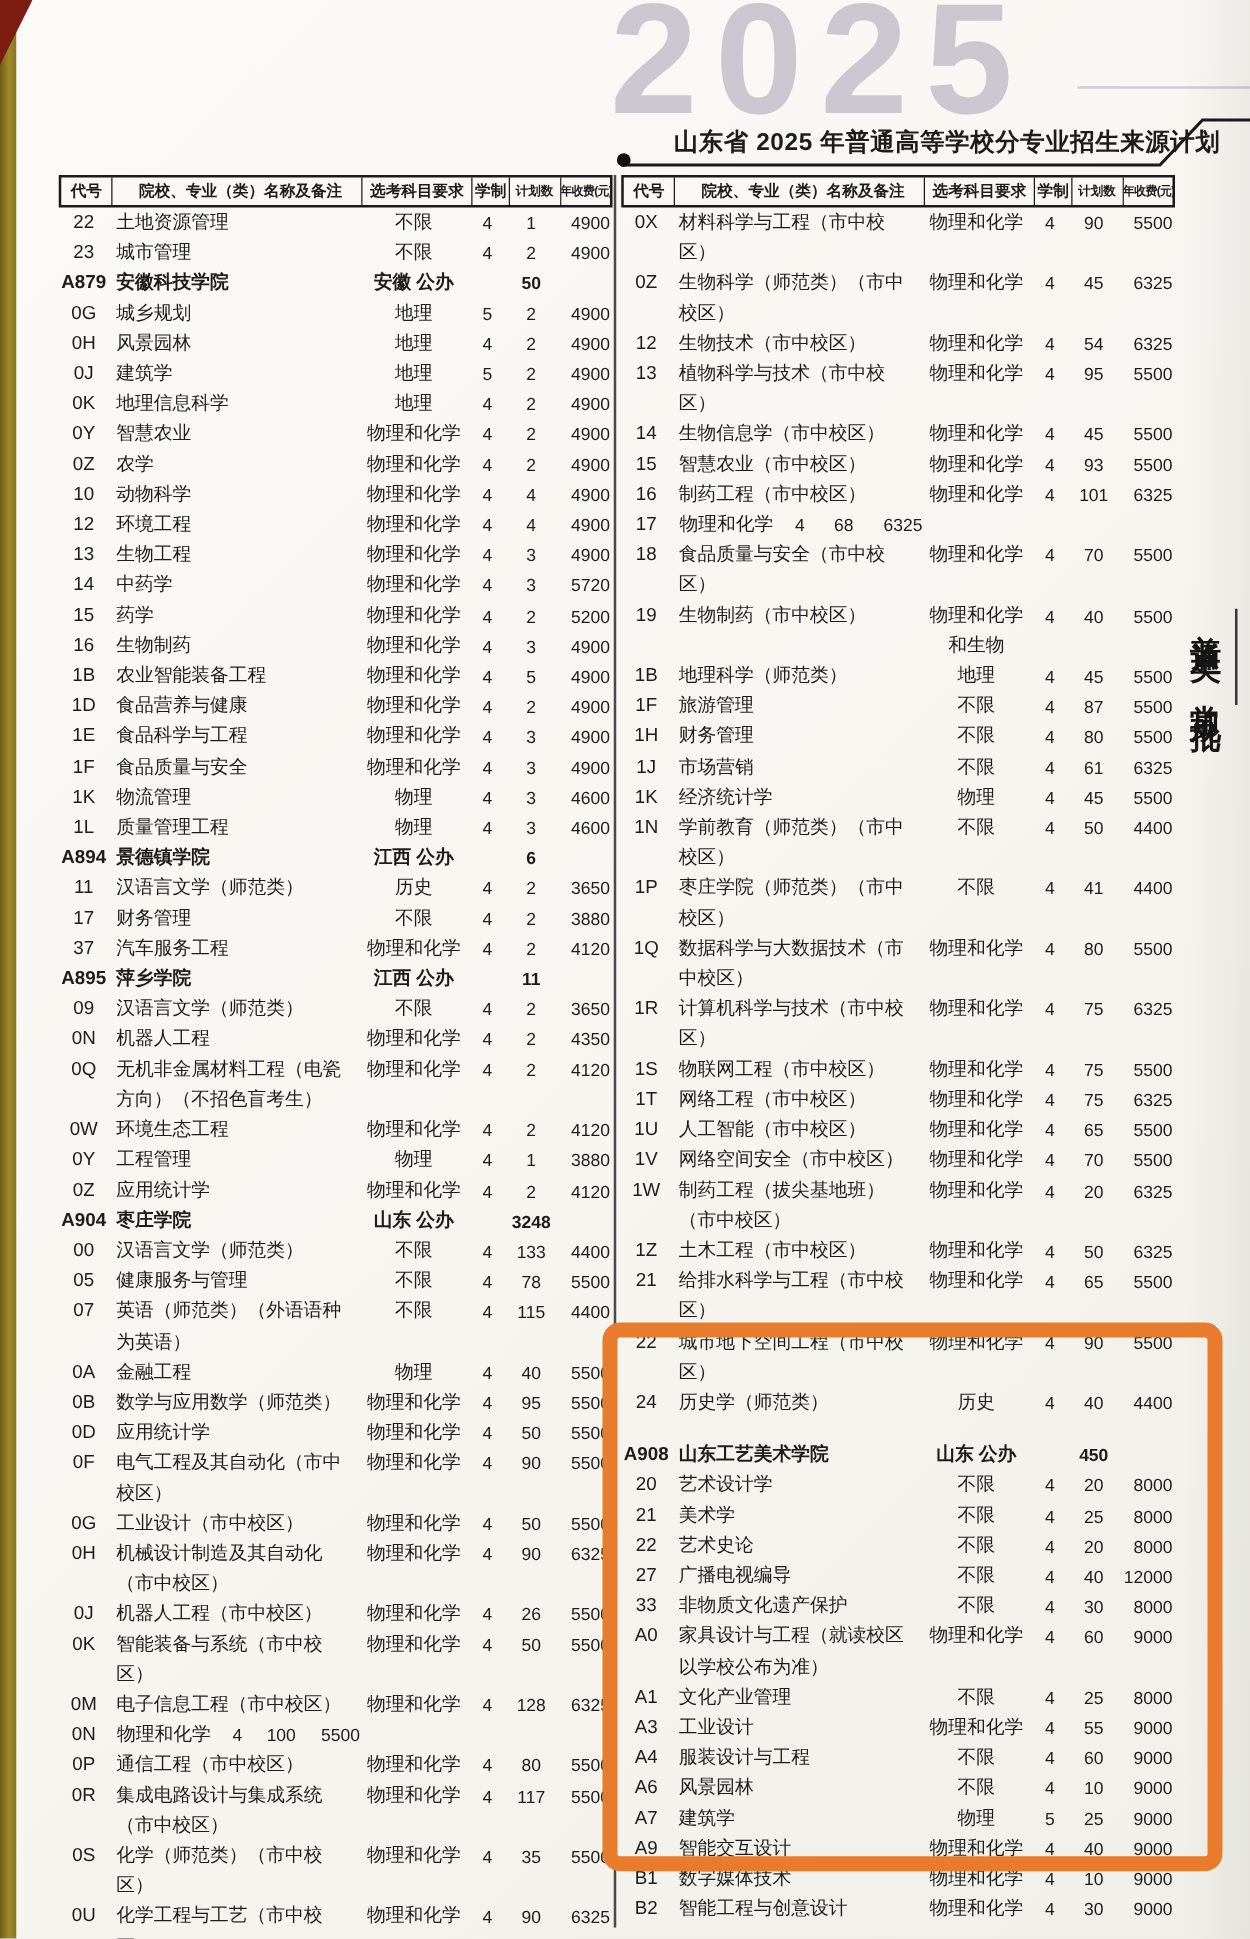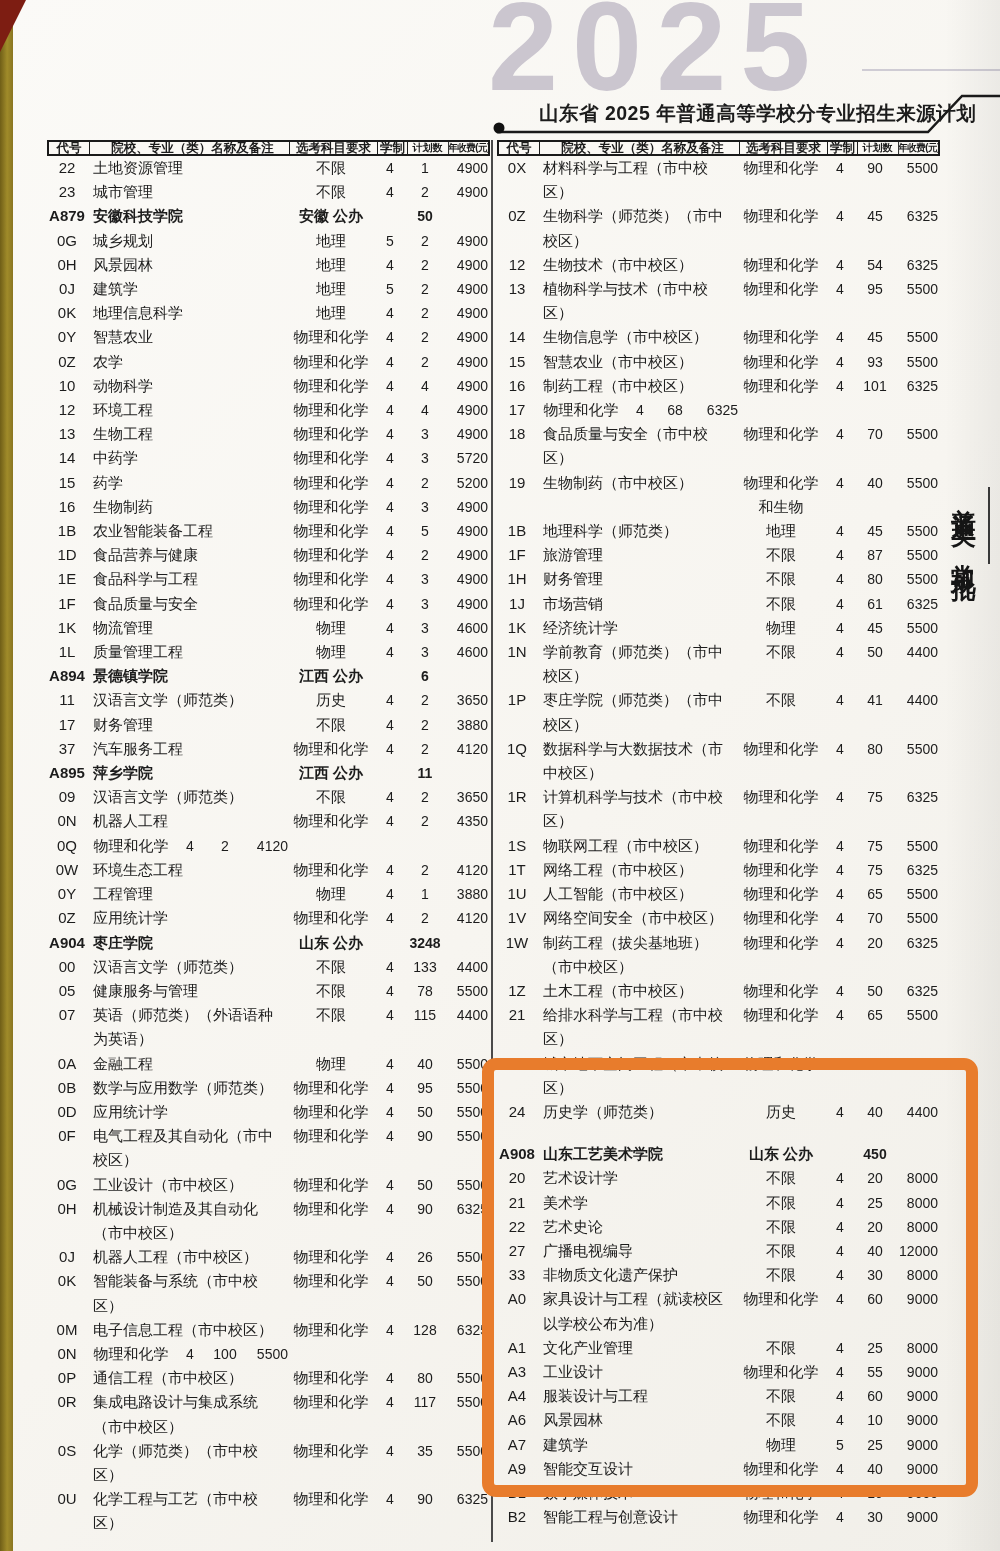--- a/index.html
+++ b/index.html
@@ -17,21 +17,21 @@
          letter-spacing:14px;color:#c9c4ce;opacity:.95;z-index:1;white-space:nowrap;}
   
   .title{position:absolute;left:539px;top:100px;font-size:19.5px;font-weight:700;
          letter-spacing:.5px;z-index:3;white-space:nowrap;}
   .title-line{position:absolute;left:0;top:0;z-index:3;}
   .crease-line{position:absolute;left:862px;top:69px;width:138px;height:2px;background:#cfccd4;z-index:2;}
   
   .table{position:absolute;top:140px;width:443px;z-index:2;font-size:15px;}
   #left-table{left:47px;} #right-table{left:497px;}
   .row{display:flex;align-items:flex-start;}
-  .header-row{box-sizing:border-box;height:16px;border:2px solid #1a1a1a;align-items:stretch;background:#faf8f4;}
+  .header-row{box-sizing:border-box;height:26px;border:2px solid #1a1a1a;align-items:stretch;background:#faf8f4;}
   .cell{flex:0 0 auto;box-sizing:border-box;}
   .h{display:flex;align-items:center;justify-content:center;font-size:12.5px;font-weight:700;
      border-left:1.5px solid #1a1a1a;white-space:nowrap;overflow:hidden;}
   .h:first-child{border-left:none;}
   .h.c-fee{font-size:10px;letter-spacing:-.5px;transform:scaleX(.95);}
   .h.c-plan{font-size:10px;}
   .c-code{width:40px;text-align:center;}
   .c-name{width:200px;padding-left:6px;text-align:left;}
   .c-req{width:88px;text-align:center;}
   .c-yr{width:30px;text-align:center;}
@@ -298,20 +298,21 @@
       <div class="row body-row">
         <div class="cell c-code">0N</div>
         <div class="cell c-name">机器人工程</div>
         <div class="cell c-req">物理和化学</div>
         <div class="cell c-yr">4</div>
         <div class="cell c-plan">2</div>
         <div class="cell c-fee">4350</div>
       </div>
       <div class="row body-row">
         <div class="cell c-code">0Q</div>
+        <div class="cell c-name">无机非金属材料工程（电瓷方向）（不招色盲考生）</div>
         <div class="cell c-req">物理和化学</div>
         <div class="cell c-yr">4</div>
         <div class="cell c-plan">2</div>
         <div class="cell c-fee">4120</div>
       </div>
       <div class="row body-row">
         <div class="cell c-code">0W</div>
         <div class="cell c-name">环境生态工程</div>
         <div class="cell c-req">物理和化学</div>
         <div class="cell c-yr">4</div>

